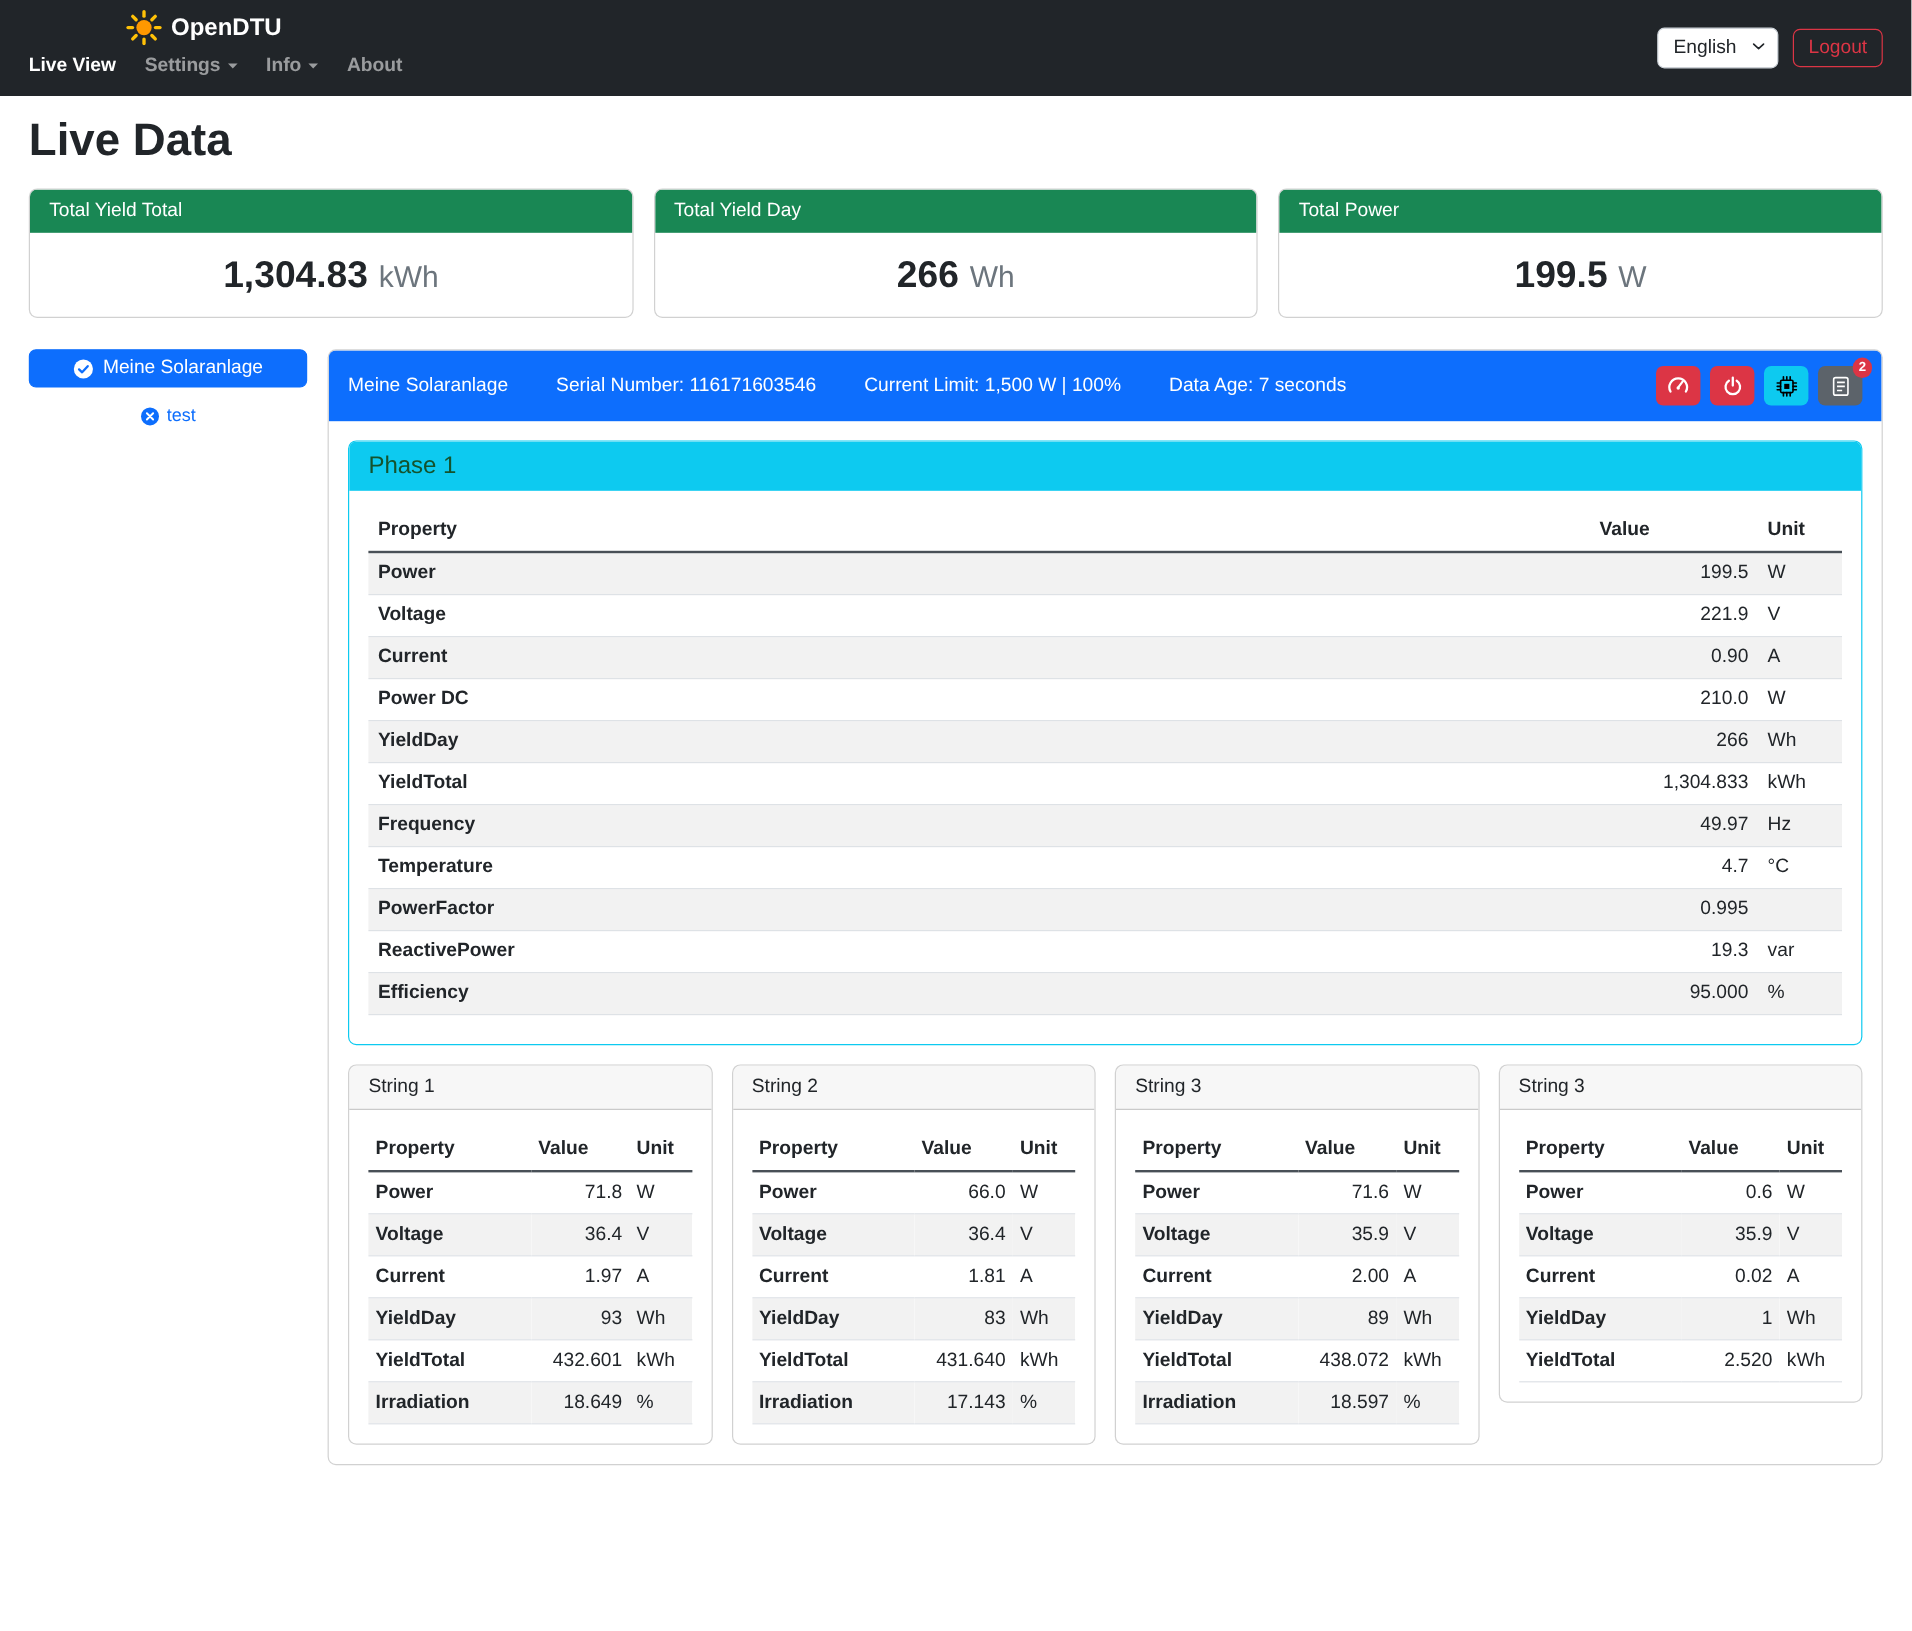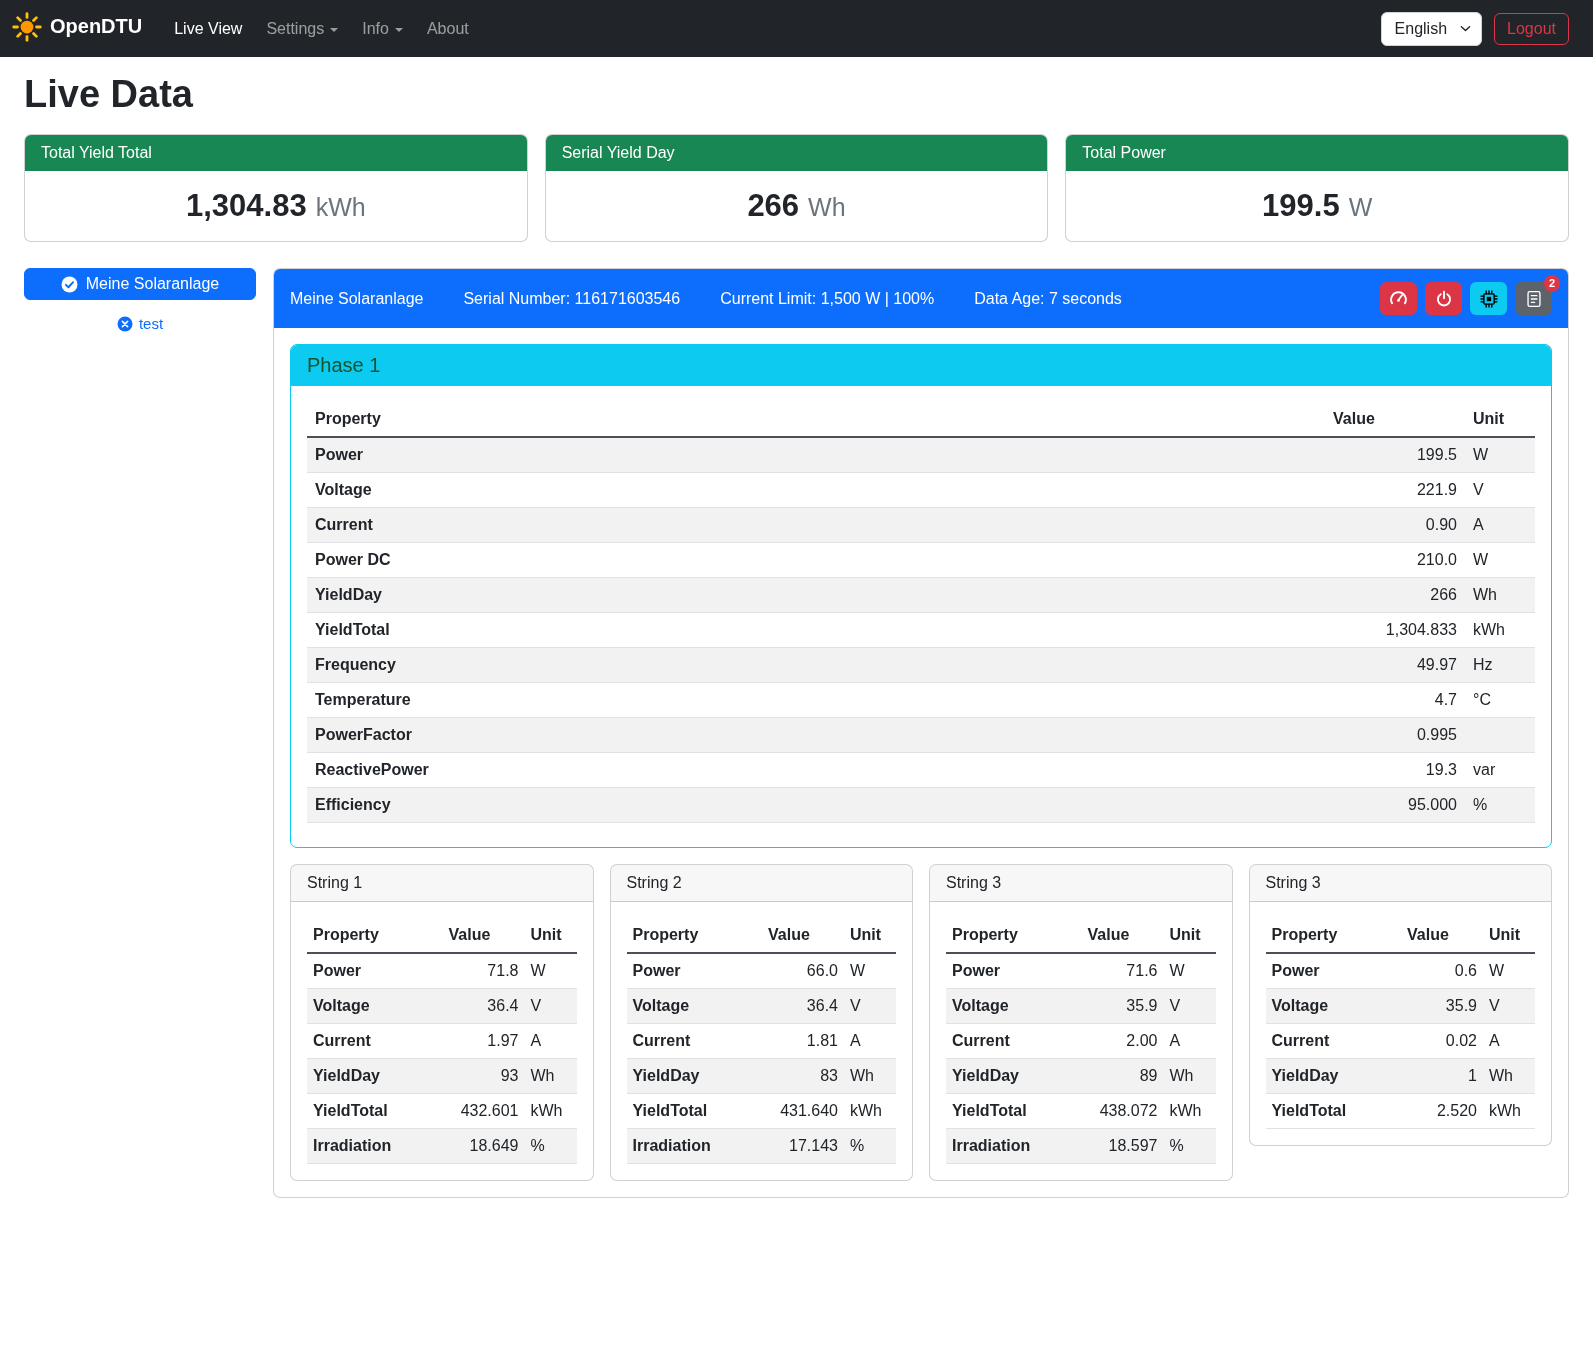--- a/index.html
+++ b/index.html
@@ -4,23 +4,23 @@
 <style>
   * { box-sizing: border-box; }
   html,body { margin:0; padding:0; }
   body { font-family:"Liberation Sans", sans-serif; color:#212529; background:#fff; font-size:16px; }
   a { text-decoration:none; cursor:pointer; }
   button { font-family:inherit; cursor:pointer;text-align:right; }
 
   
   .navbar { background:#212529; display:flex; align-items:center; justify-content:space-between;
             padding:8px 24px 8px 12px; min-height:57px; }
-  .nav-left { display:flex; align-items:flex-start; }
+  .nav-left { display:flex; align-items:center;flex-direction:column; }
   .brand { display:flex; align-items:center; gap:8px; color:#fff; font-size:20px; font-weight:700; margin-right:20px; }
-  .nav-links { display:flex; align-items:center; }
+  .nav-links { display:flex; align-items:center;font-weight:bold; }
   .nav-link { color:rgba(255,255,255,.55); padding:8px 12px; font-size:16px; }
   .nav-link.active { color:#fff; }
   .caret { display:inline-block; margin-left:6px; vertical-align:2px;
            border-top:4px solid; border-right:4px solid transparent; border-left:4px solid transparent; }
   .nav-right { display:flex; align-items:center; gap:12px; }
   .lang-select { position:relative; background:#fff; border:1px solid #ced4da; border-radius:6px;
                  padding:7px 34px 7px 13px; color:#212529; cursor:pointer; font-size:16px; }
   .lang-select .chev { position:absolute; right:10px; top:50%; transform:translateY(-50%); }
   .logout-btn { background:transparent; border:1px solid #dc3545; color:#dc3545; border-radius:6px;
                 padding:6px 12px; font-size:16px; }
@@ -127,21 +127,21 @@
   <h1 class="page-title">Live Data</h1>
 
   <div class="summary-row">
     <div class="card">
       <div class="summary-header">Total Yield Total</div>
       <div class="summary-body">
         <span class="summary-value">1,304.83</span><span class="summary-unit">kWh</span>
       </div>
     </div>
     <div class="card">
-      <div class="summary-header">Serial Yield Day</div>
+      <div class="summary-header">Total Yield Day</div>
       <div class="summary-body">
         <span class="summary-value">266</span><span class="summary-unit">Wh</span>
       </div>
     </div>
     <div class="card">
       <div class="summary-header">Total Power</div>
       <div class="summary-body">
         <span class="summary-value">199.5</span><span class="summary-unit">W</span>
       </div>
     </div>

